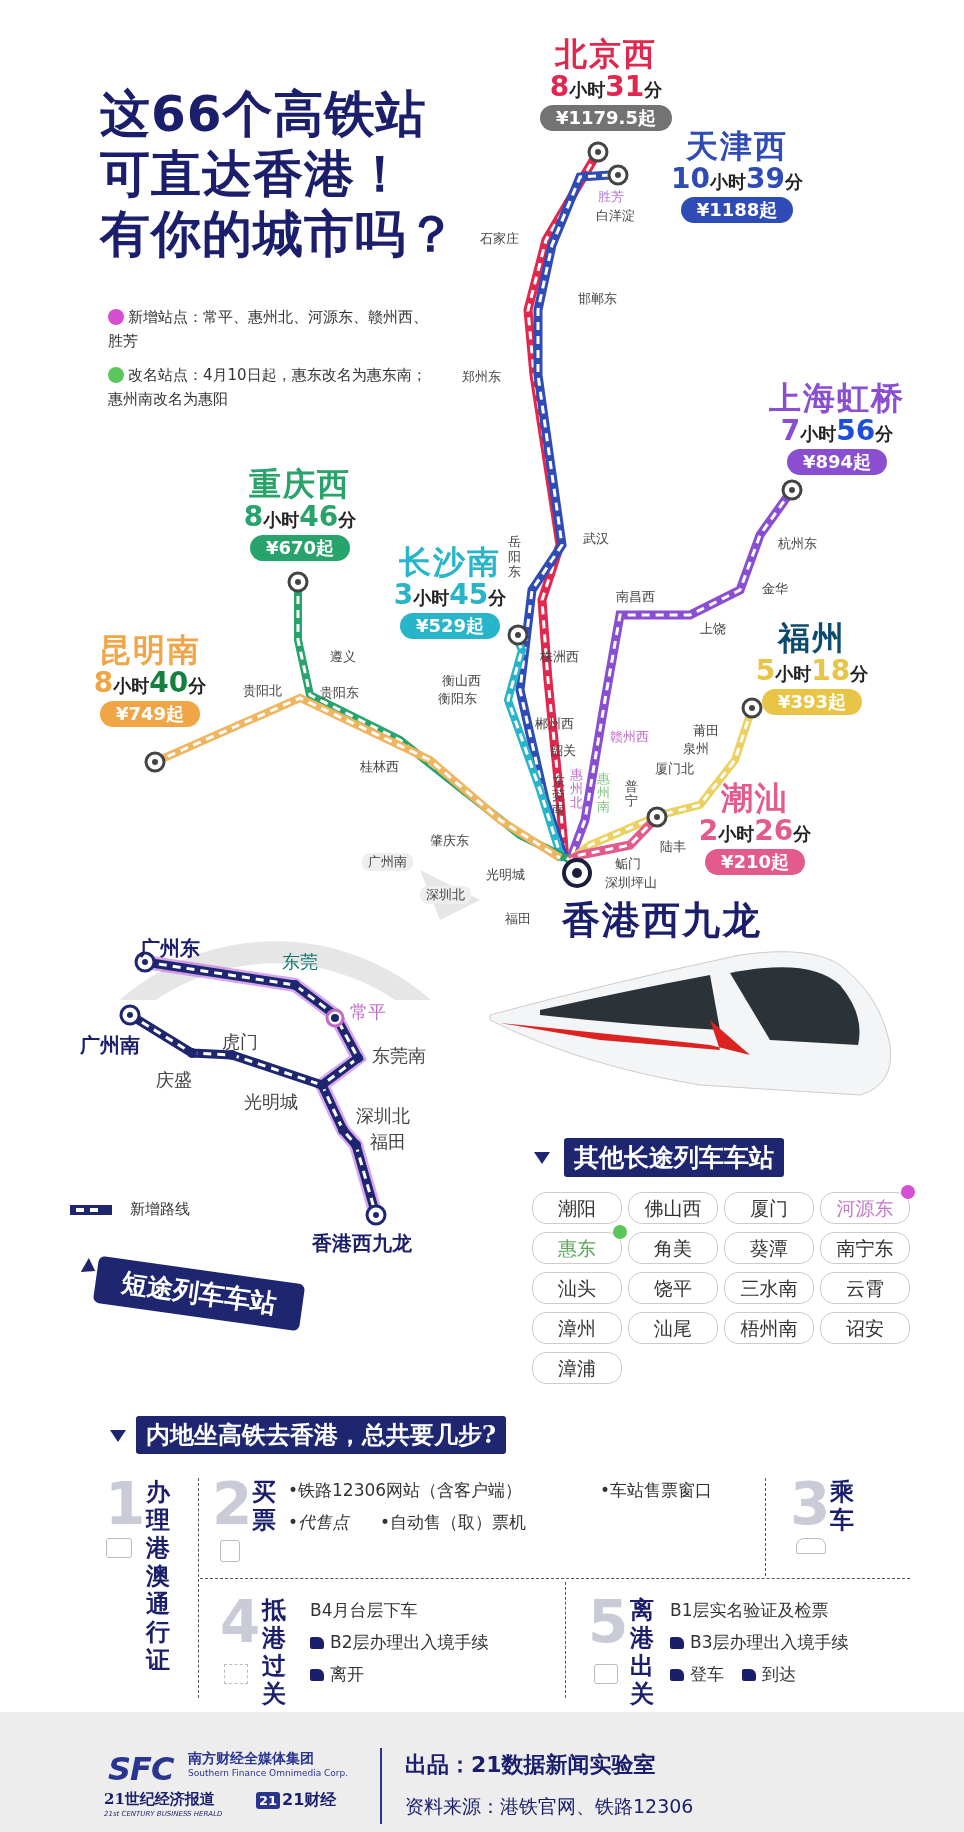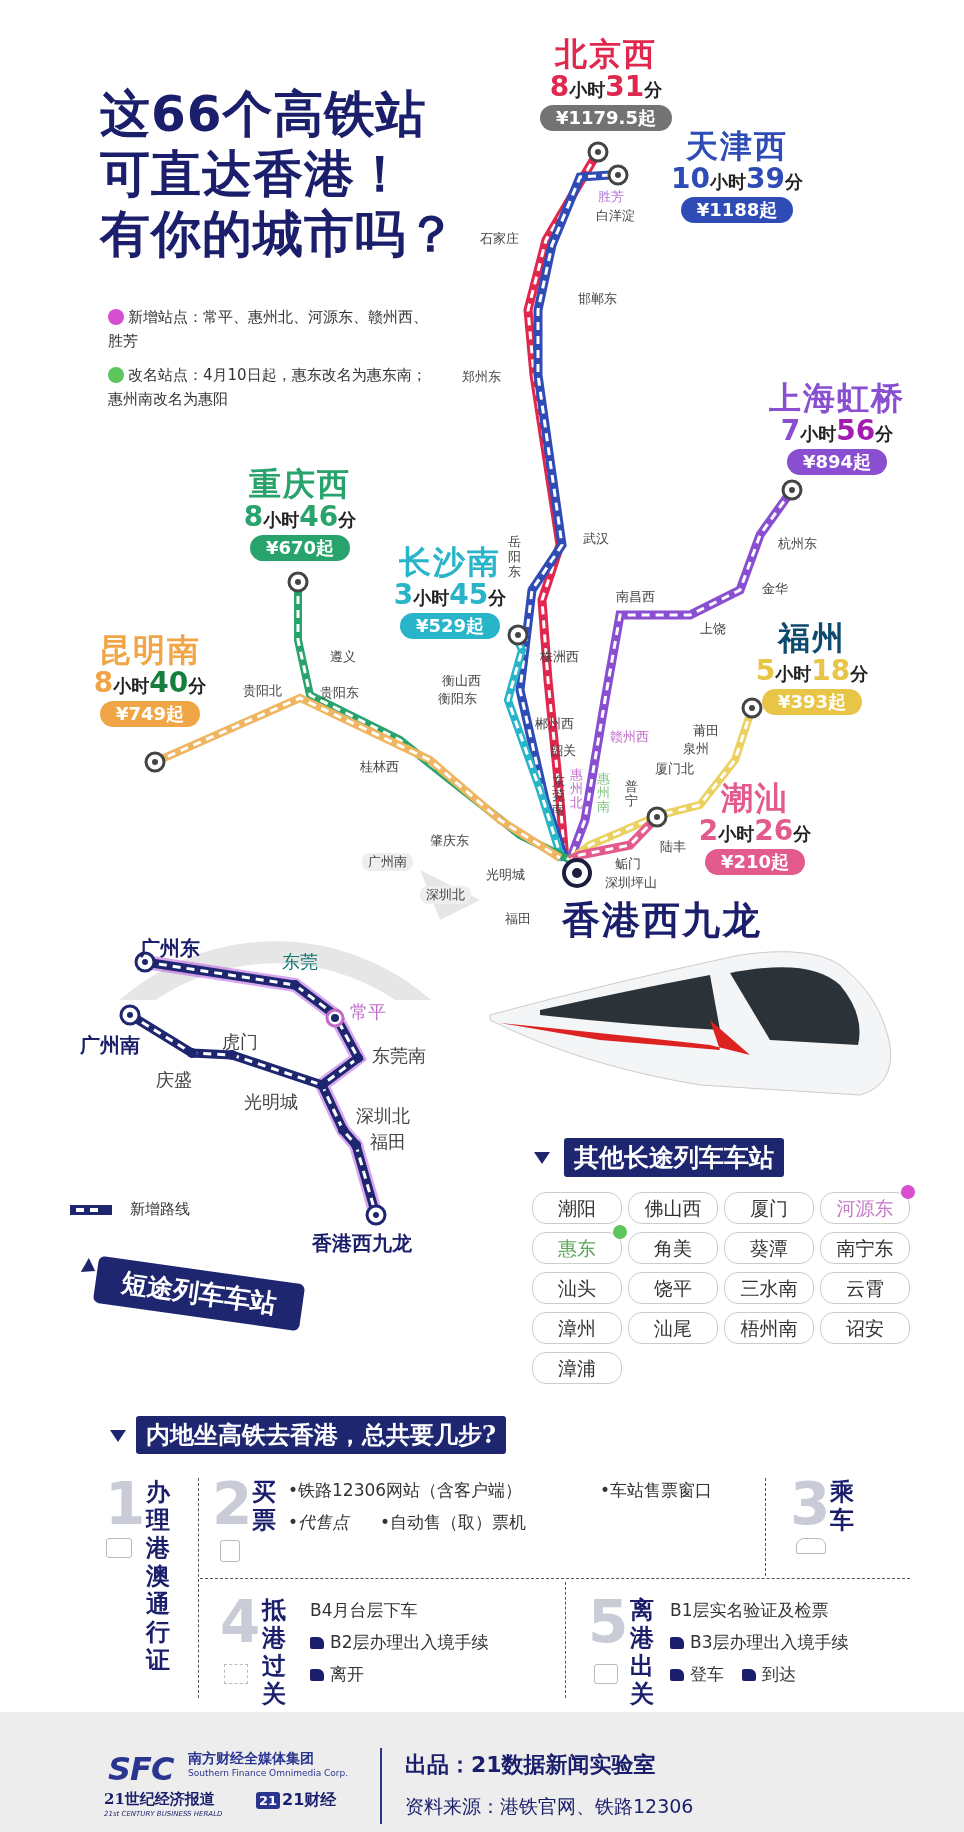--- a/index.html
+++ b/index.html
@@ -112,21 +112,21 @@
   <div class="tm"><b style="color:#e0284f;">8</b><span>小时</span><b style="color:#e0284f;">31</b><span>分</span></div>
   <span class="pr" style="background:#737373;">¥1179.5起</span>
 </div>
 <div class="abs city" style="left:662px;top:128px;width:150px;">
   <div class="nm" style="color:#2f4bb5;">天津西</div>
   <div class="tm"><b style="color:#2f4bb5;">10</b><span>小时</span><b style="color:#2f4bb5;">39</b><span>分</span></div>
   <span class="pr" style="background:#2f4bb5;">¥1188起</span>
 </div>
 <div class="abs city" style="left:762px;top:380px;width:150px;">
   <div class="nm" style="color:#8a4fd1;">上海虹桥</div>
-  <div class="tm"><b style="color:#8a4fd1;">7</b><span>小时</span><b style="color:#a21caf;margin-top:24px;">56</b><span>分</span></div>
+  <div class="tm"><b style="color:#8a4fd1;">7</b><span>小时</span><b style="color:#1d4ed8;margin-top:24px;">56</b><span>分</span></div>
   <span class="pr" style="background:#8a4fd1;">¥894起</span>
 </div>
 <div class="abs city" style="left:230px;top:466px;width:140px;">
   <div class="nm" style="color:#27a36b;">重庆西</div>
   <div class="tm"><b style="color:#27a36b;">8</b><span>小时</span><b style="color:#27a36b;">46</b><span>分</span></div>
   <span class="pr" style="background:#27a36b;">¥670起</span>
 </div>
 <div class="abs city" style="left:380px;top:544px;width:140px;">
   <div class="nm" style="color:#28b4c9;">长沙南</div>
   <div class="tm"><b style="color:#28b4c9;">3</b><span>小时</span><b style="color:#28b4c9;">45</b><span>分</span></div>

